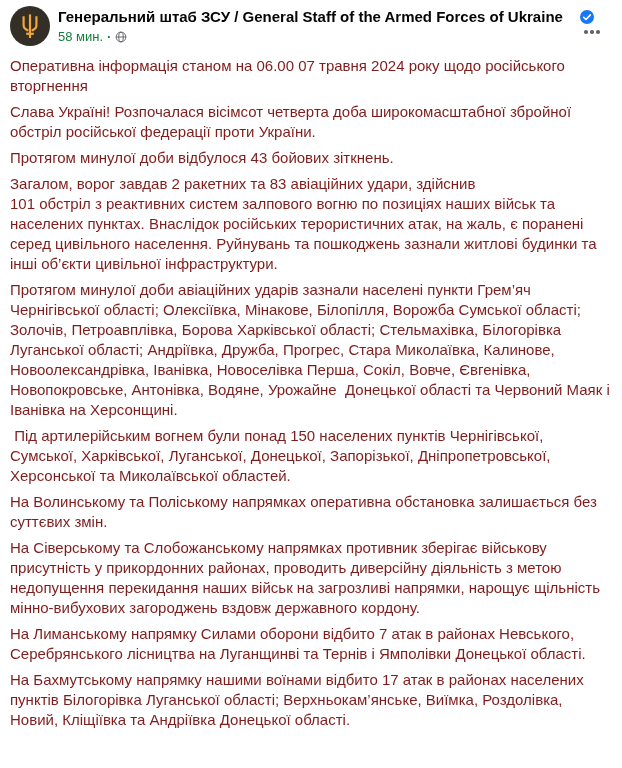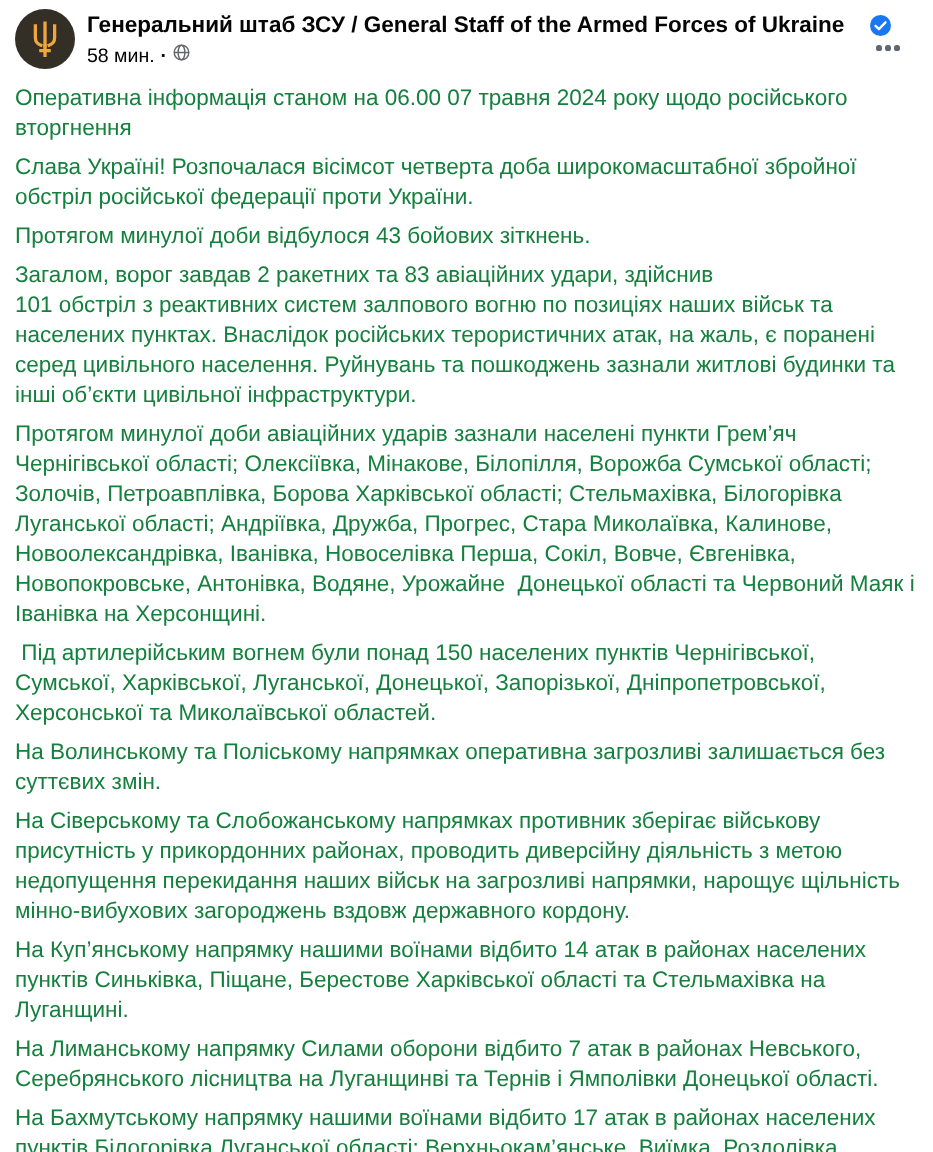--- a/index.html
+++ b/index.html
@@ -23,40 +23,40 @@
   }
   .avatar svg { width: 22px; height: 24px; display: block; }
   .header-text { margin-left: 8px; padding-top: 1px; min-width: 0; }
   .page-name-row { display: flex; align-items: center; gap: 17px; }
   .page-name {
     font-size: 15px; font-weight: 600; color: #050505;
     line-height: 19px; white-space: nowrap; cursor: pointer;
   }
   .verified { width: 14px; height: 14px; display: inline-block; flex: 0 0 14px; }
   .meta-row {
-    display: flex; gap: 4px;
-    font-size: 13px; color: #000000; line-height: 17px; margin-top: 2px;
+    display: flex; align-items: center; gap: 4px;
+    font-size: 13px; color: #15803d; line-height: 17px; margin-top: 2px;
   }
   .meta-row .dot-sep { font-weight: 700; }
   .globe svg { width: 12px; height: 12px; display: block; margin-top: 1px; }
   .more-btn {
     position: absolute; right: 4px; top: 14px;
     width: 32px; height: 24px;
     display: flex; align-items: center; justify-content: center; gap: 2.5px;
     cursor: pointer; border-radius: 4px;
   }
   .more-btn i {
     width: 3.5px; height: 3.5px; border-radius: 50%;
     background: #606770; display: block;
   }
 
   
   .post-body { padding-top: 2px; }
   .paragraph {
-    font-size: 15px; line-height: 20px; color: #15803d;
+    font-size: 15px; line-height: 20px; color: #7f1d1d;
     margin-bottom: 6px;
     white-space: pre-wrap;
     word-wrap: break-word;
   }
 </style>
 </head>
 <body>
 
 <div class="post">
 
@@ -102,20 +102,19 @@
   </div>
 
   <div class="post-body">
       <div class="paragraph">Оперативна інформація станом на 06.00 07 травня 2024 року щодо російського вторгнення</div>
       <div class="paragraph">Слава Україні! Розпочалася вісімсот четверта доба широкомасштабної збройної обстріл російської федерації проти України.</div>
       <div class="paragraph">Протягом минулої доби відбулося 43 бойових зіткнень.</div>
       <div class="paragraph">Загалом, ворог завдав 2 ракетних та 83 авіаційних удари, здійснив
 101 обстріл з реактивних систем залпового вогню по позиціях наших військ та населених пунктах. Внаслідок російських терористичних атак, на жаль, є поранені серед цивільного населення. Руйнувань та пошкоджень зазнали житлові будинки та інші об’єкти цивільної інфраструктури.</div>
       <div class="paragraph">Протягом минулої доби авіаційних ударів зазнали населені пункти Грем’яч Чернігівської області; Олексіївка, Мінакове, Білопілля, Ворожба Сумської області; Золочів, Петроавплівка, Борова Харківської області; Стельмахівка, Білогорівка Луганської області; Андріївка, Дружба, Прогрес, Стара Миколаївка, Калинове, Новоолександрівка, Іванівка, Новоселівка Перша, Сокіл, Вовче, Євгенівка, Новопокровське, Антонівка, Водяне, Урожайне  Донецької області та Червоний Маяк і Іванівка на Херсонщині.</div>
       <div class="paragraph"> Під артилерійським вогнем були понад 150 населених пунктів Чернігівської, Сумської, Харківської, Луганської, Донецької, Запорізької, Дніпропетровської, Херсонської та Миколаївської областей.</div>
-      <div class="paragraph">На Волинському та Поліському напрямках оперативна загрозливі залишається без суттєвих змін.</div>
+      <div class="paragraph">На Волинському та Поліському напрямках оперативна обстановка залишається без суттєвих змін.</div>
       <div class="paragraph">На Сіверському та Слобожанському напрямках противник зберігає військову присутність у прикордонних районах, проводить диверсійну діяльність з метою недопущення перекидання наших військ на загрозливі напрямки, нарощує щільність мінно-вибухових загороджень вздовж державного кордону.</div>
-      <div class="paragraph">На Куп’янському напрямку нашими воїнами відбито 14 атак в районах населених пунктів Синьківка, Піщане, Берестове Харківської області та Стельмахівка на Луганщині.</div>
       <div class="paragraph">На Лиманському напрямку Силами оборони відбито 7 атак в районах Невського, Серебрянського лісництва на Луганщинві та Тернів і Ямполівки Донецької області.</div>
       <div class="paragraph">На Бахмутському напрямку нашими воїнами відбито 17 атак в районах населених пунктів Білогорівка Луганської області; Верхньокам’янське, Виїмка, Роздолівка, Новий, Кліщіївка та Андріївка Донецької області.</div>
     </div>
 
 </div>
 
 </body></html>

